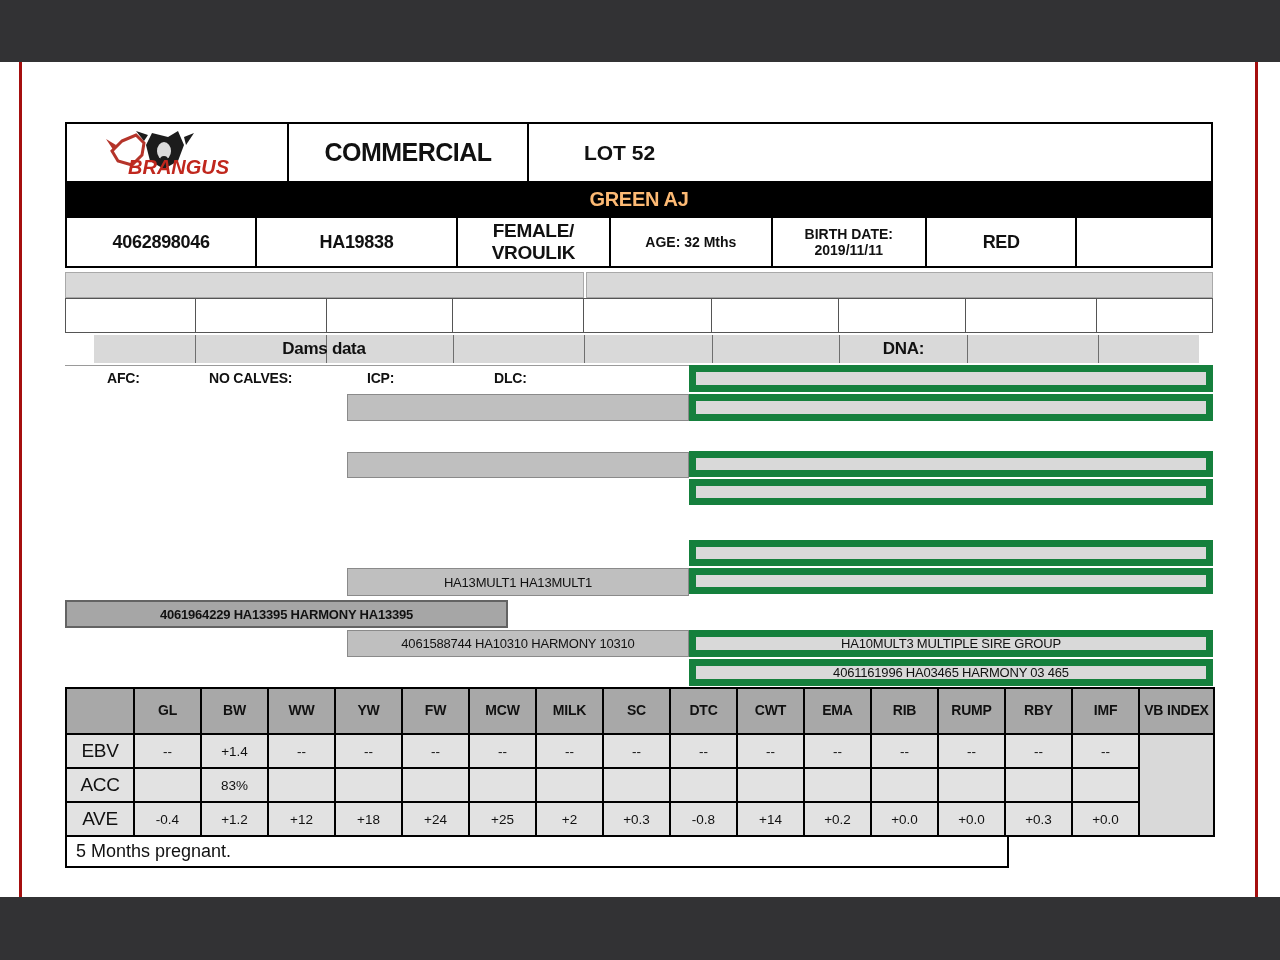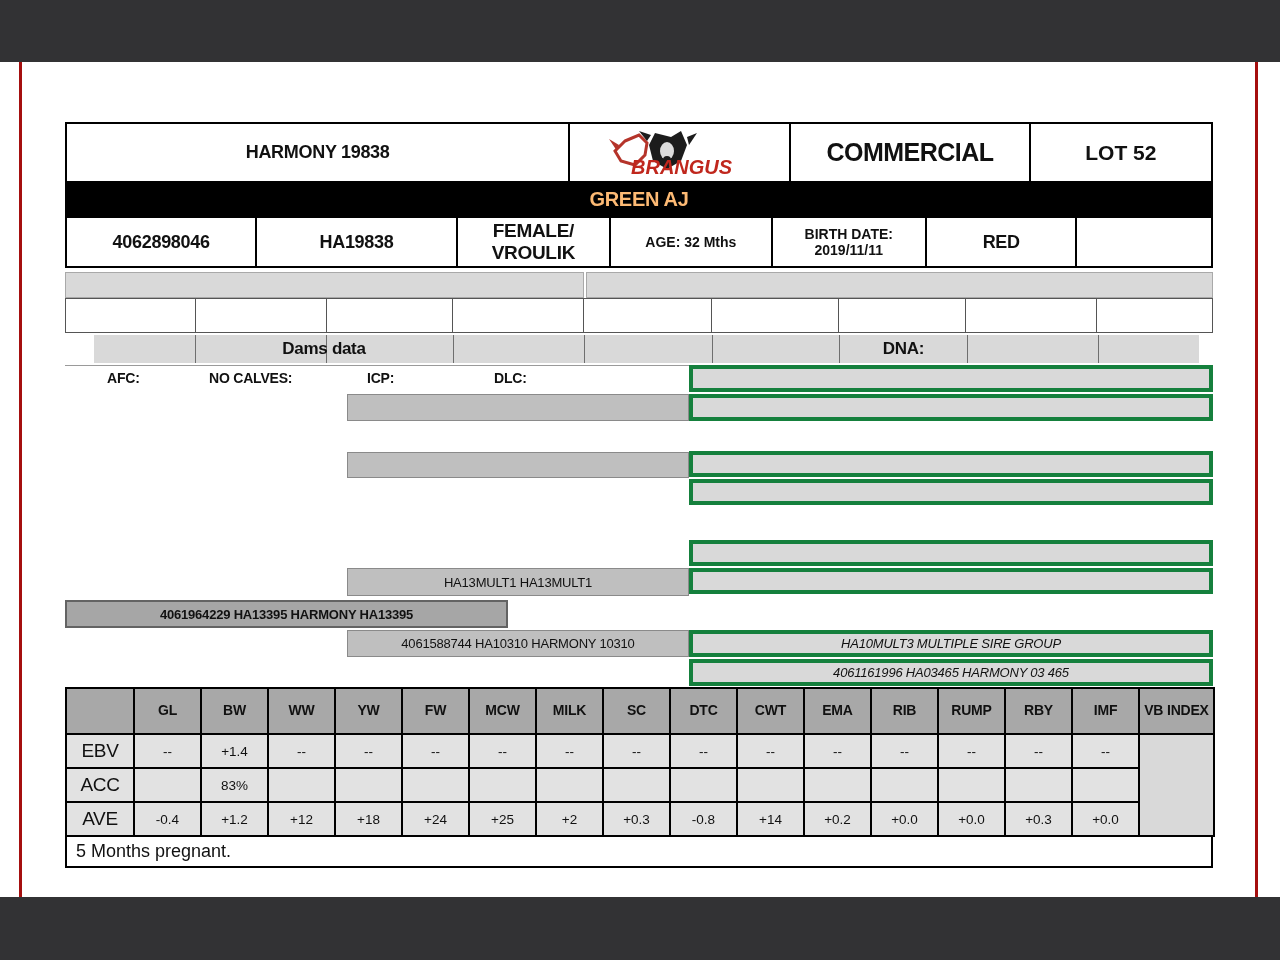--- a/index.html
+++ b/index.html
@@ -50,45 +50,44 @@
              font-weight:bold;font-size:17px;letter-spacing:-.3px;}
 
   
   .afc{left:65px;top:365px;width:624px;height:27px;background:#fff;border-top:1px solid #9a9a9a;}
   .afc span{position:absolute;top:4px;font-weight:bold;font-size:14px;letter-spacing:-.2px;}
 
   
   .pbox{display:flex;align-items:center;justify-content:center;font-size:13px;letter-spacing:-.2px;}
   .pA{background:#a6a6a6;border:2px solid #636363;font-weight:bold;}
   .pB{background:#bfbfbf;border:1px solid #8a8a8a;}
-  .pC{background:#d9d9d9;border:4px solid #15803d;font-style:italic;}
+  .pC{background:#d9d9d9;border:7px solid #15803d;}
 
   
   table.stats{position:absolute;left:65px;top:687px;width:1148px;border-collapse:collapse;table-layout:fixed;}
   table.stats th,table.stats td{border:2px solid #000;text-align:center;padding:0;box-sizing:border-box;}
   table.stats thead th{background:#a8a8a8;font-weight:bold;font-size:14px;height:46px;line-height:1.1;letter-spacing:-.2px;}
   table.stats td{background:#e2e2e2;font-size:13.5px;height:34px;}
   table.stats td.rowlabel{font-size:19px;letter-spacing:-.3px;}
   table.stats td.vbcell{background:#d9d9d9;}
 
-  .note{left:65px;top:835px;width:1148px;height:33px;border:2px solid #000;background:#fff;
+  .note{left:65px;top:835px;width:944px;height:33px;border:2px solid #000;background:#fff;
         display:flex;align-items:center;font-size:18px;padding-left:9px;}
 </style>
 </head>
 <body>
 
 <div class="frame">
 
   <div class="bar top"></div>
   <div class="bar bottom"></div>
   <div class="redline left"></div>
   <div class="redline right"></div>
 
   <div class="abs hdr">
-    <div class="c1">HARMONY 19838</div>
     <div class="c2">
       <svg width="170" height="52" viewBox="0 0 170 52">
         <path d="M30 14 L44 8 L52 16 L50 28 L40 38 L26 34 L20 24 Z" fill="none" stroke="#b5342a" stroke-width="3"></path>
         <path d="M24 18 L14 12 L22 24 Z" fill="#b5342a"></path>
         <path d="M60 6 L76 10 L86 4 L92 18 L86 34 L72 42 L58 34 L54 18 Z" fill="#1c1c1c"></path>
         <path d="M56 8 L44 4 L52 14 Z" fill="#1c1c1c"></path>
         <path d="M92 10 L102 6 L94 18 Z" fill="#1c1c1c"></path>
         <ellipse cx="72" cy="24" rx="7" ry="9" fill="#ffffff" opacity="0.85"></ellipse>
         <ellipse cx="72" cy="33" rx="4" ry="4" fill="#1c1c1c"></ellipse>
         <text x="36" y="47" font-family="Liberation Sans, sans-serif" font-size="20" font-weight="bold" font-style="italic" fill="#c0271d">BRANGUS</text>

